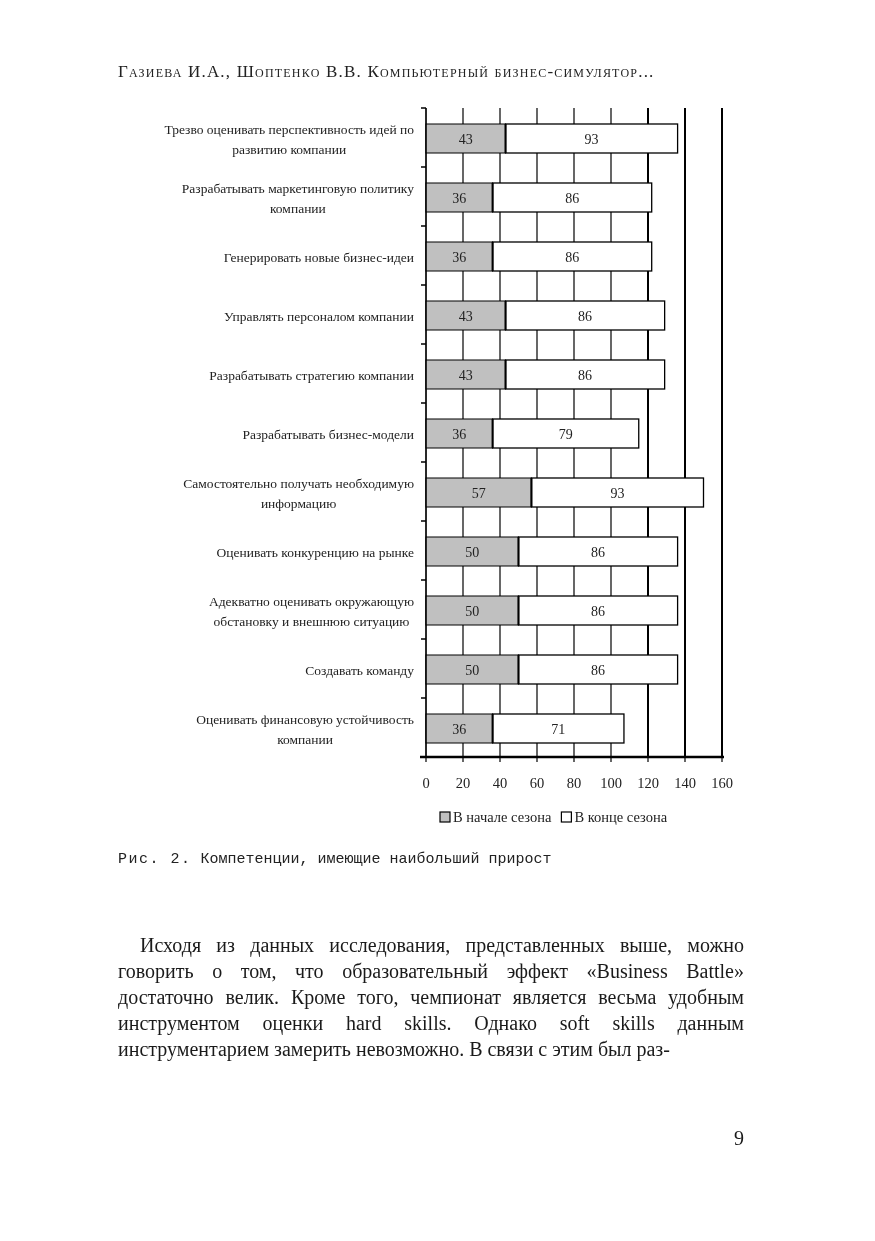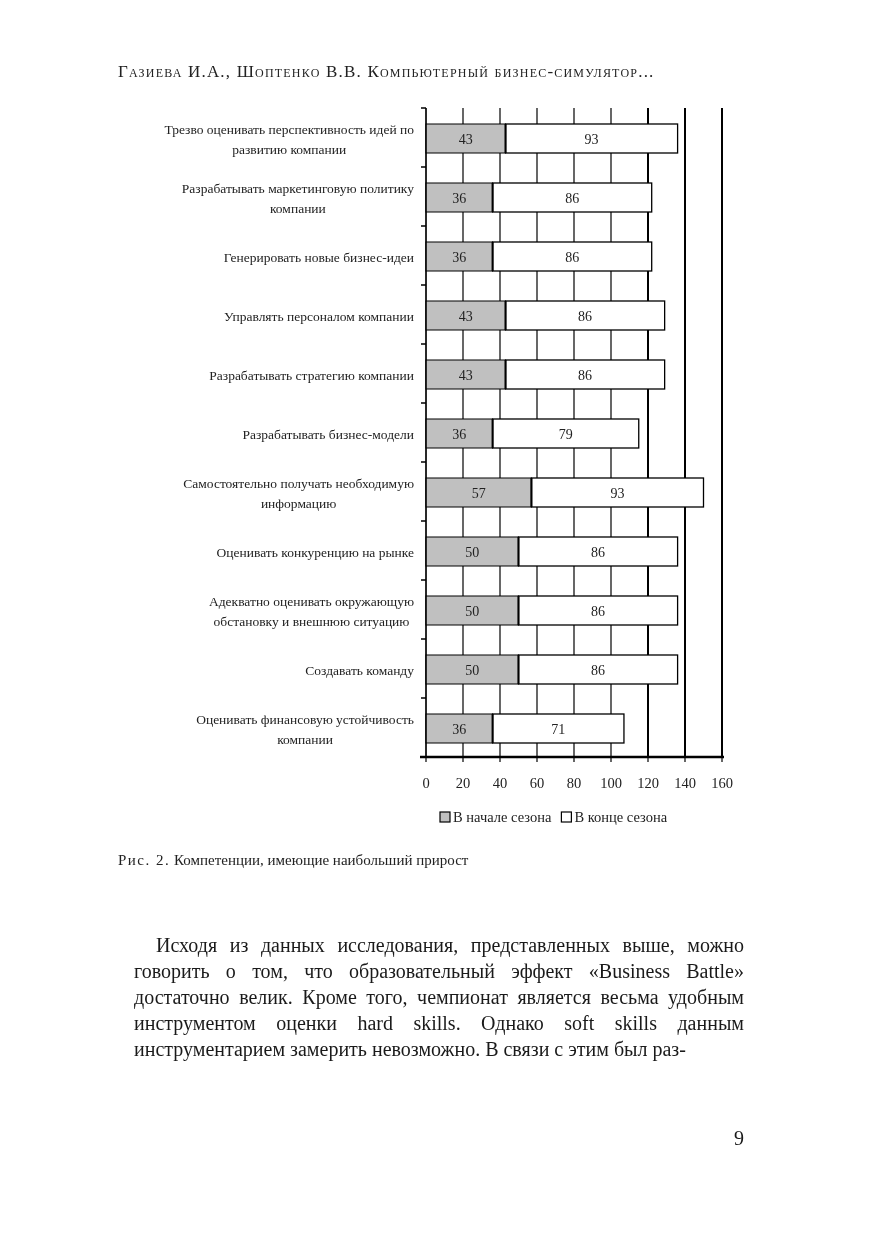--- a/index.html
+++ b/index.html
@@ -7,27 +7,27 @@
          font-family: "DejaVu Serif", serif; color: #1a1a1a; }
   .running-head { position: absolute; left: 118px; top: 62px; width: 640px;
          font-family: "Liberation Serif", serif; font-size: 17px; letter-spacing: 1.2px;
          font-variant: small-caps; color: #222; white-space: nowrap; }
   #chart { position: absolute; left: 0; top: 0; }
   .cat-label { font-family: "Liberation Serif", serif; font-size: 13.5px; fill: #222; }
   .val-label { font-family: "Liberation Serif", serif; font-size: 14px; fill: #222; }
   .tick-label { font-family: "Liberation Serif", serif; font-size: 14.5px; fill: #222; }
   .legend-label { font-family: "Liberation Serif", serif; font-size: 14.5px; fill: #222; }
   .caption { position: absolute; left: 118px; top: 850px; width: 640px;
-         font-family: Liberation Serif, serif; font-size: 15px; line-height: 20px; color: #222; }
+         font-family: Liberation Mono, monospace; font-size: 15px; line-height: 20px; color: #222; }
   .caption .fig-no { letter-spacing: 1.5px; }
   .body-text { position: absolute; left: 118px; top: 932px; width: 626px;
          font-family: "Liberation Serif", serif; font-size: 20px; line-height: 26px; color: #1a1a1a;
          text-align: justify; }
   .body-text p { margin: 0; }
-  .body-text p.indent { text-indent: 22px; margin-left: 16px; }
+  .body-text p.indent { text-indent: 22px; }
   .page-number { position: absolute; left: 720px; top: 1127px; width: 24px; text-align: right;
          font-family: "Liberation Serif", serif; font-size: 20px; color: #1a1a1a; }
 </style>
 </head>
 <body>
 
 <div class="running-head">Газиева И.А., Шоптенко В.В. Компьютерный бизнес-симулятор...</div>
 
 <svg id="chart" width="875" height="845">
   <g id="grid-layer">

